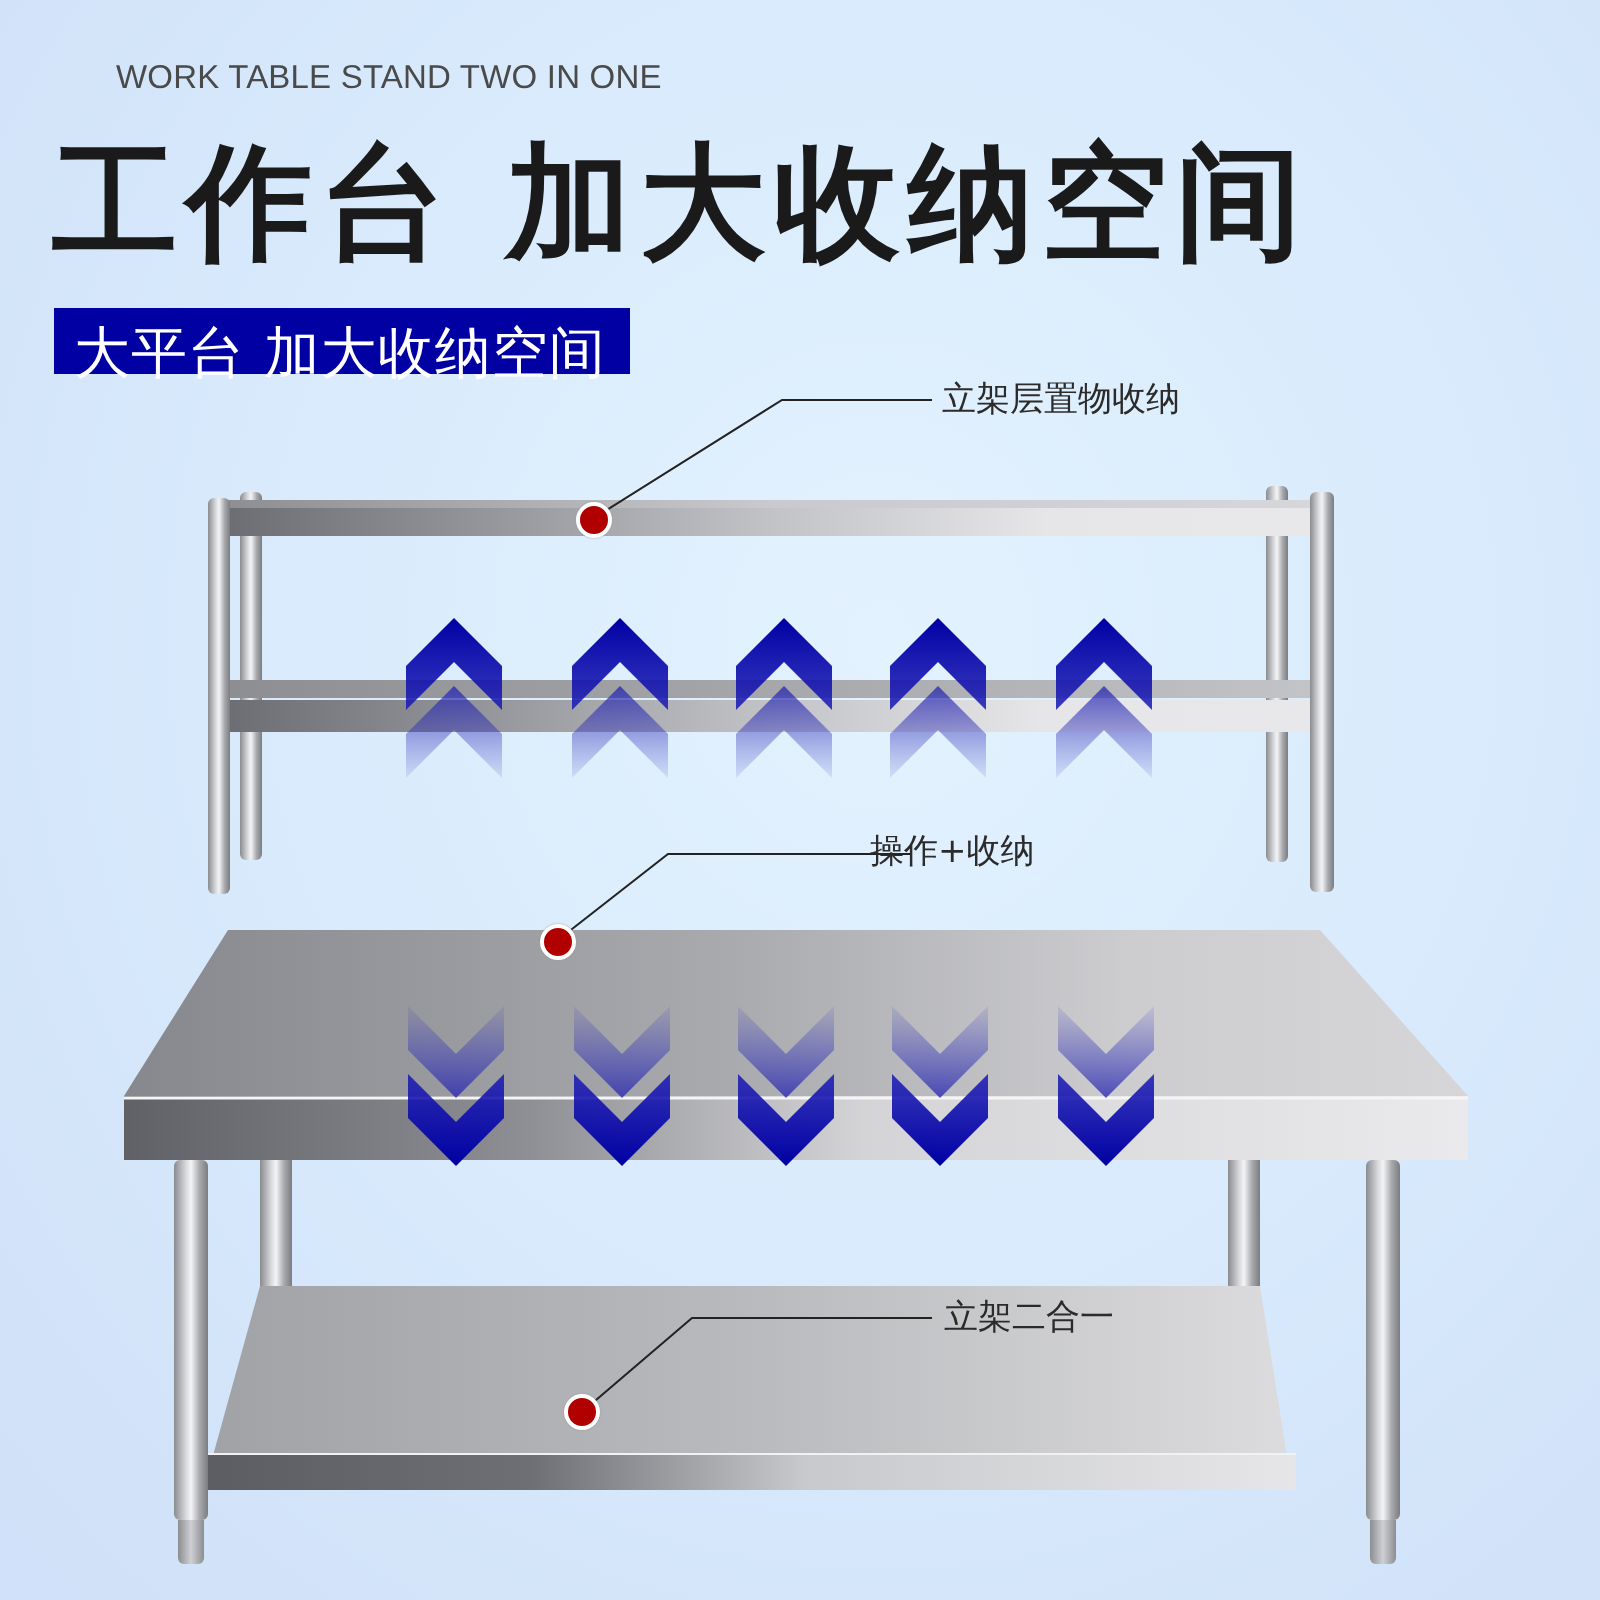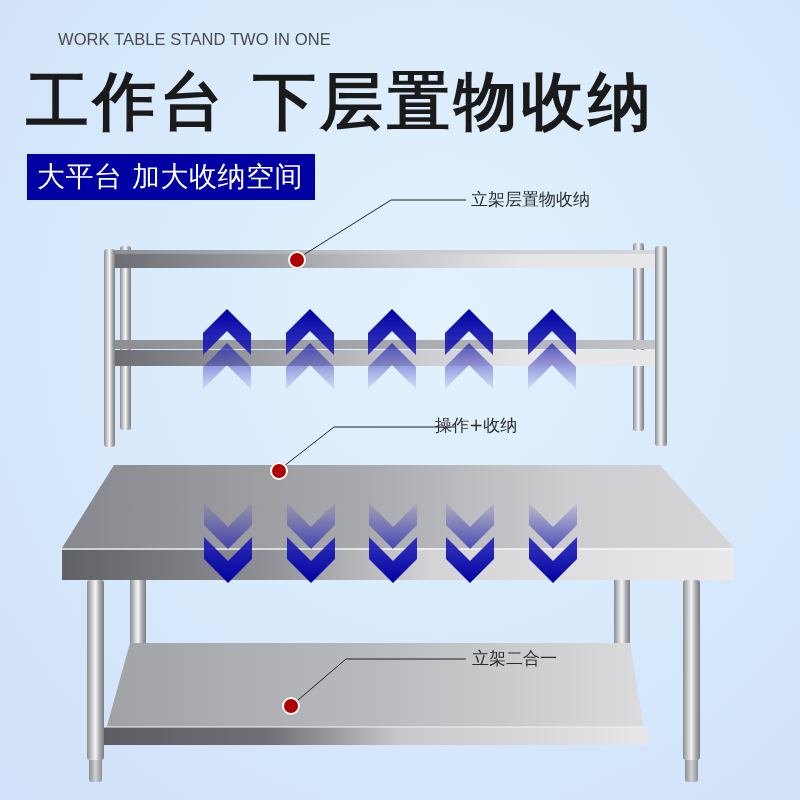--- a/index.html
+++ b/index.html
@@ -2,32 +2,32 @@
 <html><head>
 <meta charset="utf-8">
 <style>
   html, body { margin:0; padding:0; }
   body { width:800px; height:800px; overflow:hidden; position:relative;
     background: radial-gradient(ellipse at 55% 40%, #e3f2fe 0%, #d9ebfc 45%, #cfe0f8 100%);
     font-family: "DejaVu Sans", sans-serif; }
   .abs { position:absolute; }
   .subtitle-en { left:35px; top:30px; font-family:"Liberation Sans", sans-serif; font-size:16.5px; color:#4a4a4a; letter-spacing:0.1px;margin-left:23px; }
   .headline { left:26px; top:62px; font-size:63px; font-weight:bold; color:#1a1a1a; letter-spacing:4px; line-height:80px; white-space:nowrap; }
-  .banner { left:27px; top:154px; width:288px; height:46px; background:#0000a3; color:#fff; font-size:28px; line-height:45px; text-indent:10px; white-space:nowrap; letter-spacing:0.5px; }
+  .banner { left:27px; top:154px; width:288px; height:33px; background:#0000a3; color:#fff; font-size:28px; line-height:45px; text-indent:10px; white-space:nowrap; letter-spacing:0.5px; }
   .callout-text { font-size:17px; color:#2b2b2b; white-space:nowrap;text-align:right; }
   .steel-h { background: linear-gradient(90deg, #6c6d72 0%, #8e8f94 20%, #c2c3c7 50%, #e6e6e8 75%, #e8e8ea 100%); }
   .leg { background: linear-gradient(90deg, #8a8b8f 0%, #d8d9dc 35%, #f4f4f5 50%, #a9aaae 75%, #7b7c80 100%); border-radius:3px; }
   .dot { width:14px; height:14px; border-radius:50%; background:#b00000; border:2px solid #fff; box-shadow:0 0 1px #999; }
   svg { overflow:visible; }
 </style>
 </head>
 <body>
 
 <div class="abs subtitle-en">WORK TABLE STAND TWO IN ONE</div>
-<div class="abs headline">工作台 下层置物收纳</div>
+<div class="abs headline">工作台 加大收纳空间</div>
 <div class="abs banner">大平台 加大收纳空间</div>
 
 <div class="abs" style="left:0;top:0;width:800px;height:800px;">
 
   <div class="abs leg" style="left:120px;top:246px;width:11px;height:184px;"></div>
   <div class="abs leg" style="left:633px;top:243px;width:11px;height:188px;"></div>
 
   <div class="abs" style="left:112px;top:250px;width:548px;height:5px;background:linear-gradient(90deg,#8d8e92,#c9cacd,#d6d7da);"></div>
   <div class="abs steel-h" style="left:112px;top:254px;width:548px;height:14px;"></div>
 

